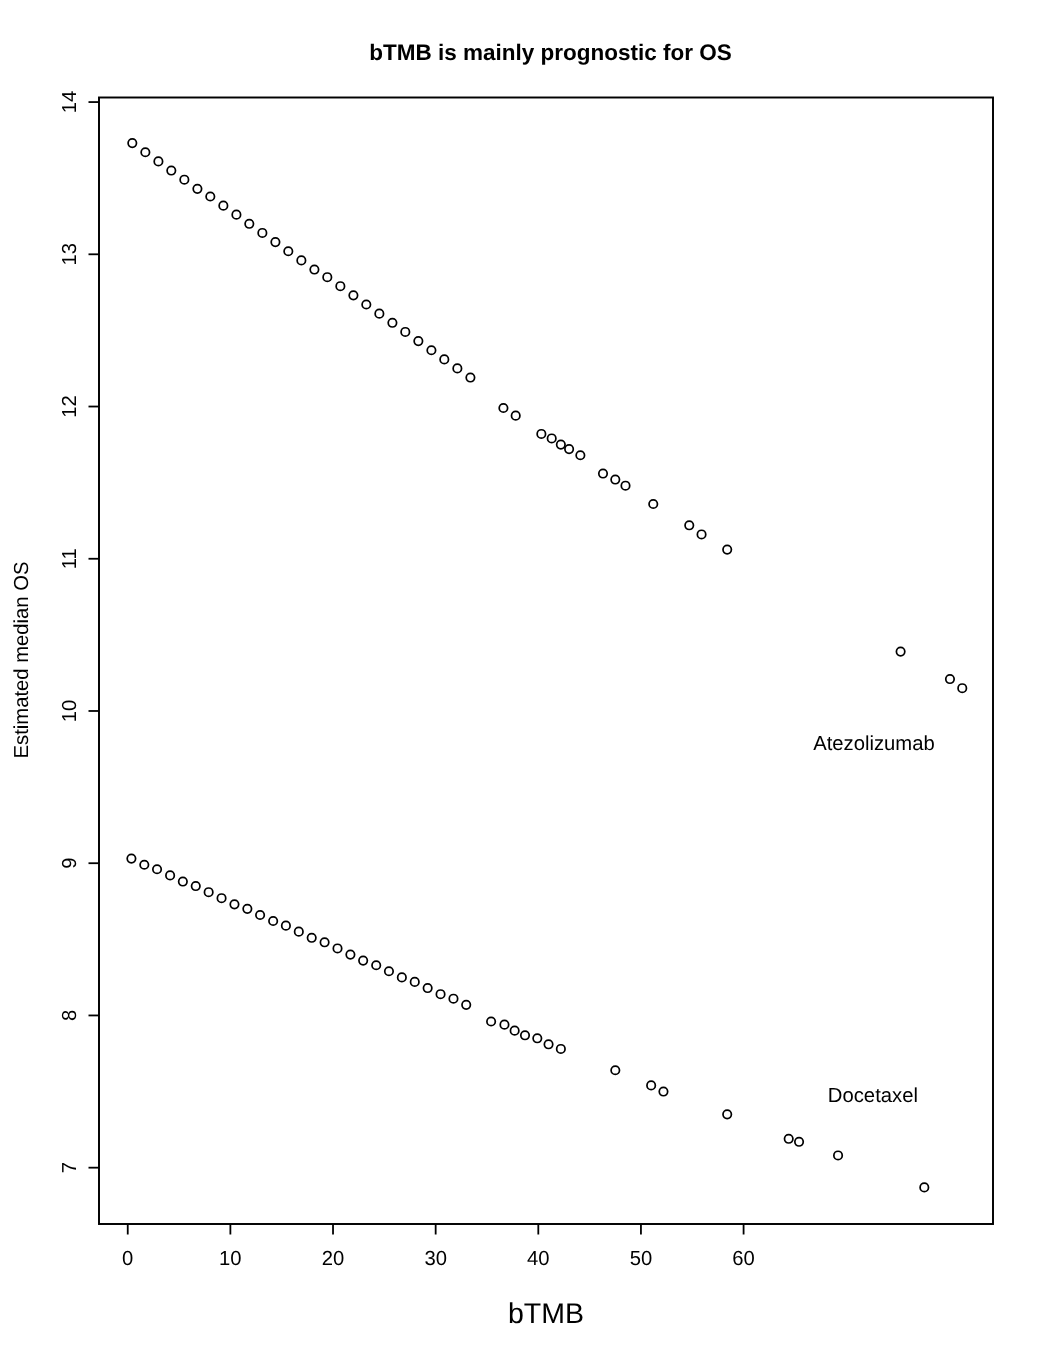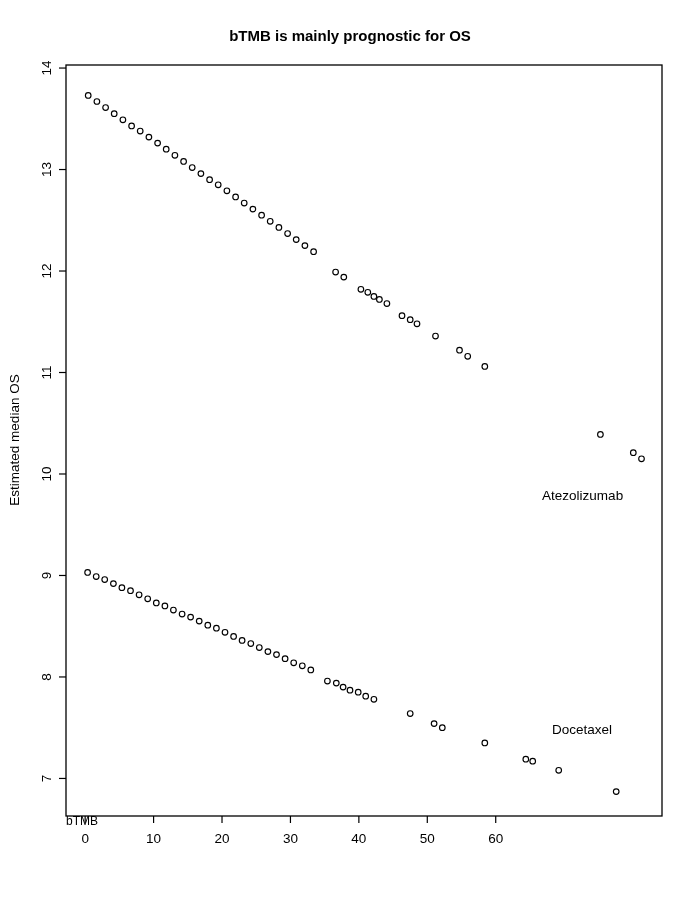--- a/index.html
+++ b/index.html
@@ -11,35 +11,35 @@
     position: relative;
     width: 698px;
     height: 903px;
     background: #ffffff;
     font-family: "Liberation Sans", "DejaVu Sans", sans-serif;
     color: #000000;
     overflow: hidden;
   }
   .chart-title {
     position: absolute;
-    left: 52px;
+    left: 69px;
     width: 596px;
     top: 27px;
     text-align: center;
     font-size: 15px;
     font-weight: bold;
     white-space: nowrap;
   }
   .x-axis-label {
     position: absolute;
     left: 66px;
     width: 596px;
-    top: 814px;
-    text-align: left;
-    font-size: 12px;
+    top: 866px;
+    text-align: center;
+    font-size: 19px;
     white-space: nowrap;
   }
   .y-axis-label {
     position: absolute;
     left: 14px;
     top: 440px;
     transform: translate(-50%, -50%) rotate(-90deg);
     font-size: 13.5px;
     white-space: nowrap;
   }

